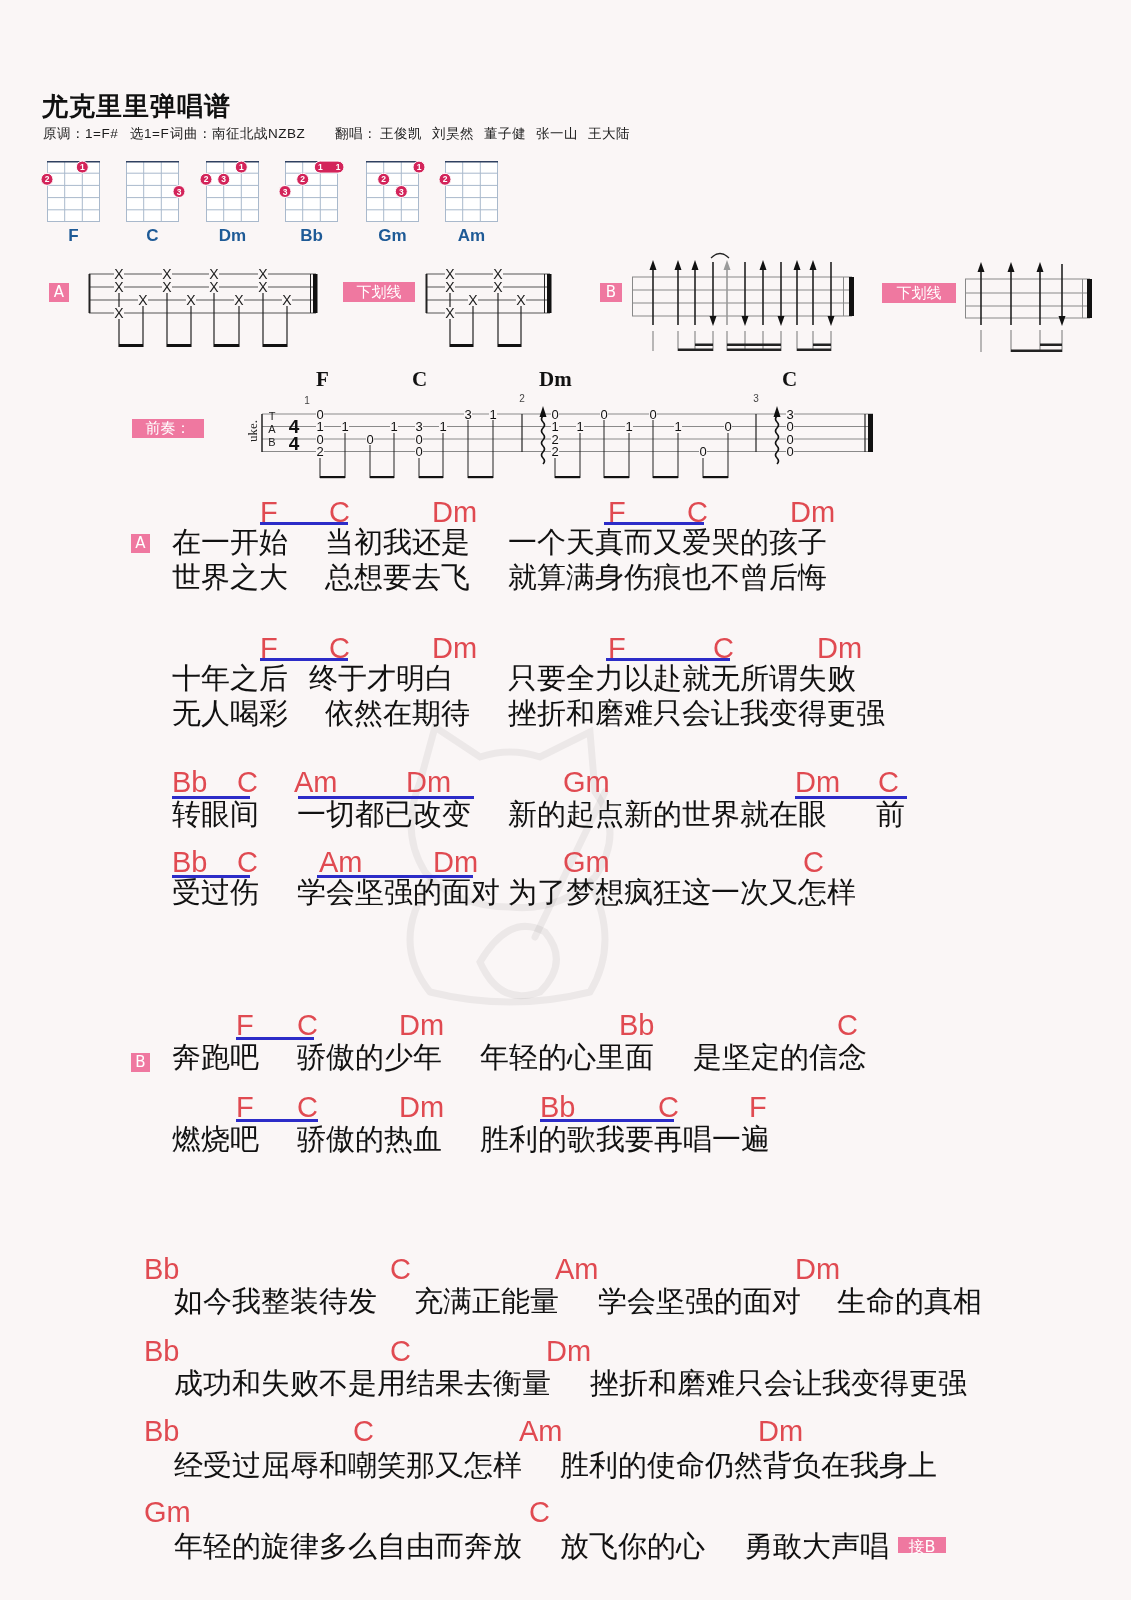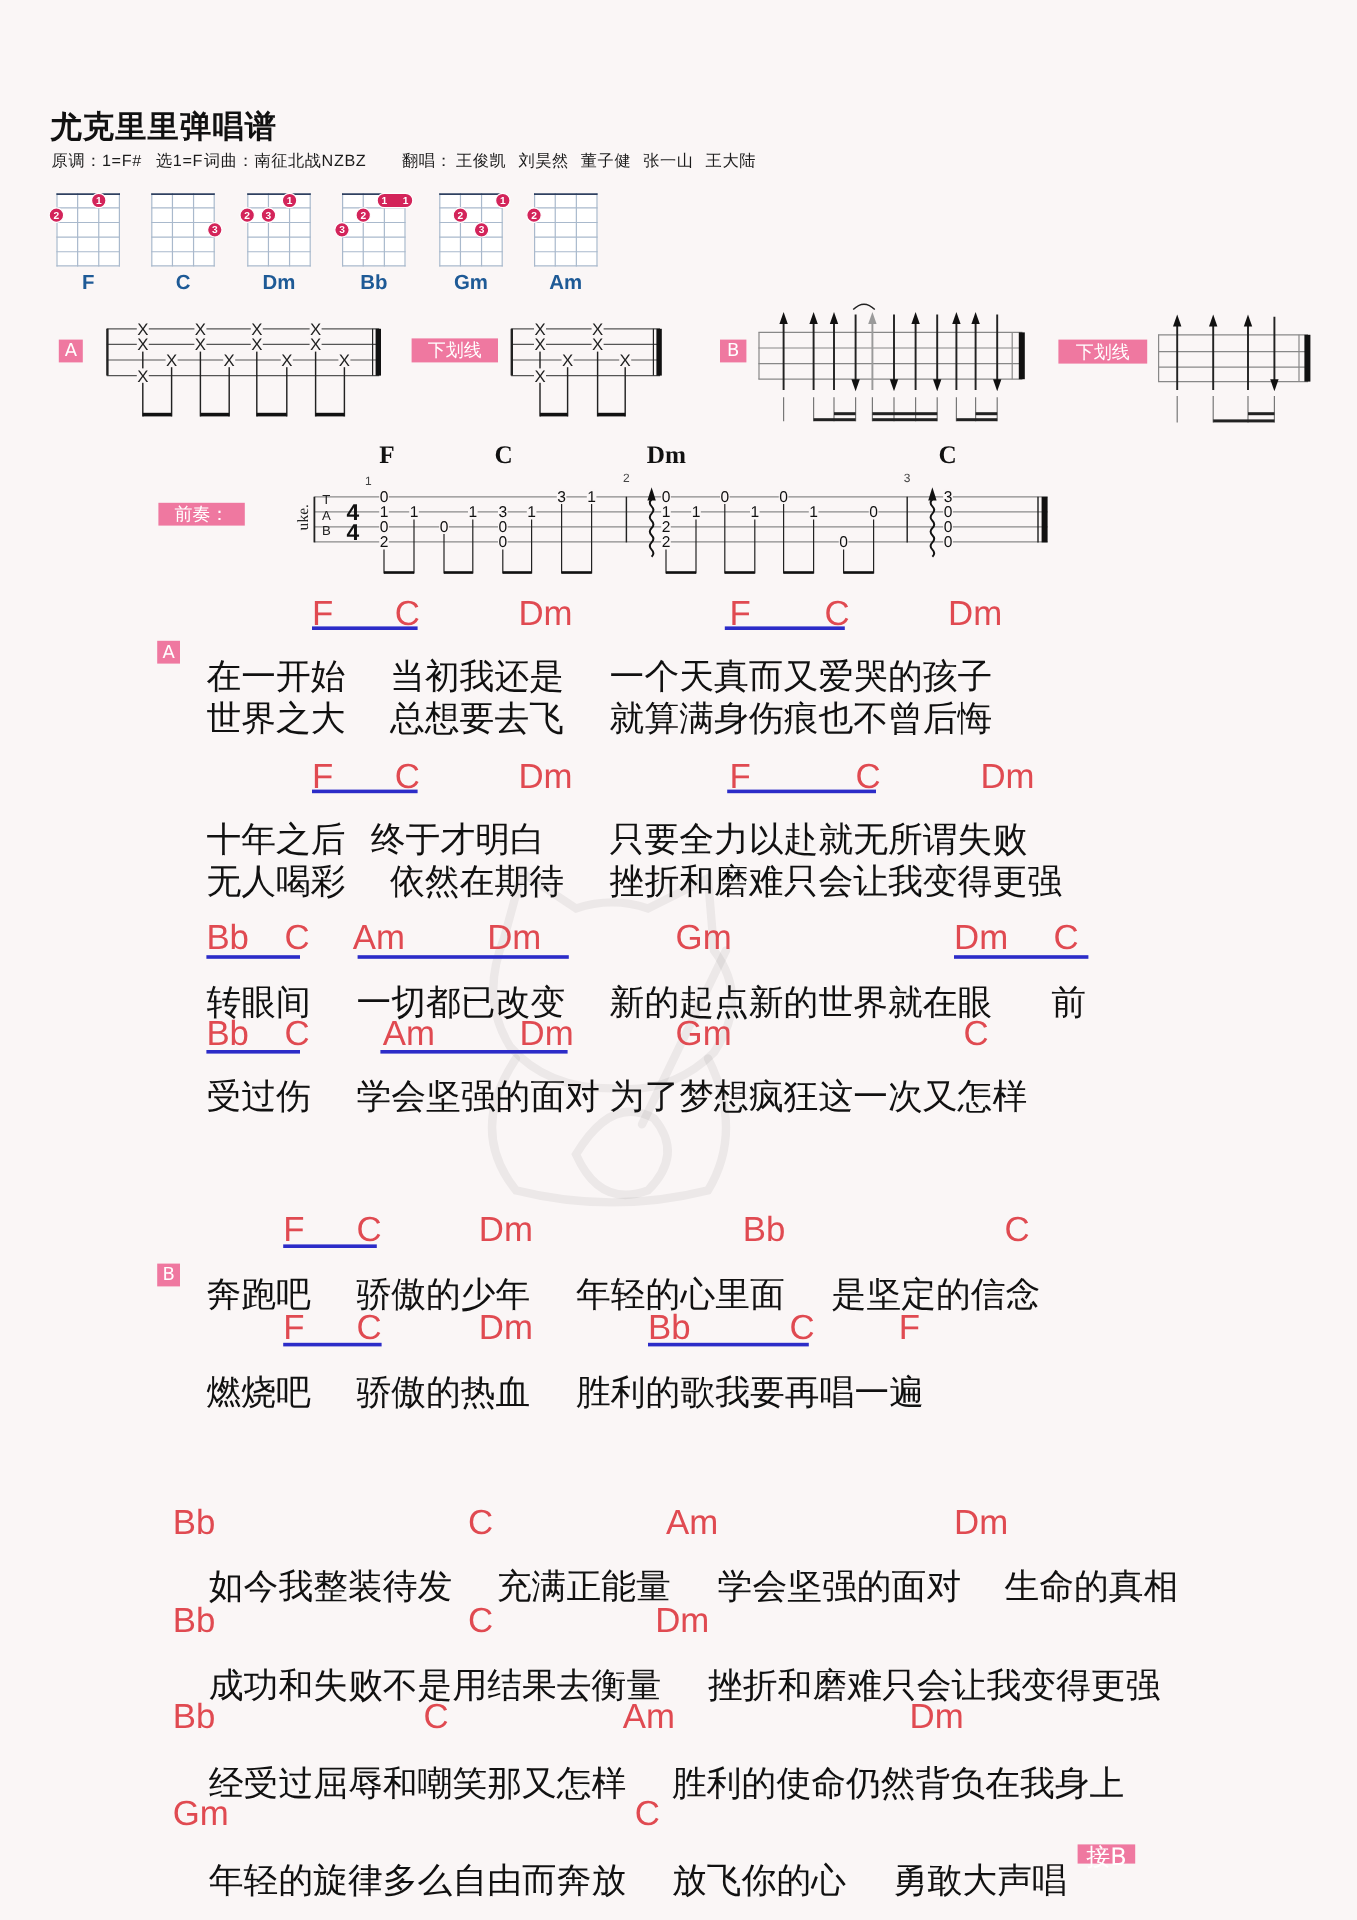--- a/index.html
+++ b/index.html
@@ -11,21 +11,21 @@
   .subtitle{left:42px;top:93px;font-size:26px;line-height:1;font-weight:bold;letter-spacing:1px;white-space:nowrap;}
   .info{top:127px;font-size:13.5px;line-height:1;letter-spacing:0.5px;white-space:nowrap;color:#1b1b1b;
         font-family:"Liberation Sans","DejaVu Sans",sans-serif;}
   .diag-label{position:absolute;top:226px;width:53px;text-align:center;line-height:1;
         font:bold 17px "Liberation Sans",sans-serif;color:#1e5a96;}
   .badge{position:absolute;background:#ef78a0;color:#fff;text-align:center;white-space:nowrap;
          font-family:"DejaVu Sans",sans-serif;}
   .ch{position:absolute;font-family:"Liberation Sans",sans-serif;font-size:29px;line-height:29px;
       color:#e04a51;white-space:nowrap;}
   .ly{position:absolute;font-size:29px;line-height:29px;white-space:nowrap;color:#111;
-      font-family:"DejaVu Sans",sans-serif;margin-top:21px;}
+      font-family:"DejaVu Sans",sans-serif;}
   .ul{position:absolute;height:3px;background:#2c2cc8;}
   .tabch{position:absolute;top:369px;font:bold 21px "Liberation Serif",serif;line-height:1;color:#111;}
   .wm{position:absolute;color:rgba(0,0,0,0.045);white-space:nowrap;font-family:"DejaVu Sans",sans-serif;}
   svg text{font-family:"Liberation Sans",sans-serif;}
 </style>
 </head>
 <body>
 
 <div id="page">
 
@@ -661,16 +661,16 @@
     <div class="ly" style="left:174px;top:1451px">经受过屈辱和嘲笑那又怎样</div>
     <div class="ly" style="left:560px;top:1451px">胜利的使命仍然背负在我身上</div>
   </div>
 
   <div>
     <div class="ch" style="left:144px;top:1498px">Gm</div>
     <div class="ch" style="left:529px;top:1498px">C</div>
     <div class="ly" style="left:174px;top:1532px">年轻的旋律多么自由而奔放</div>
     <div class="ly" style="left:560px;top:1532px">放飞你的心</div>
     <div class="ly" style="left:744px;top:1532px">勇敢大声唱</div>
-    <div class="badge" style="left:898px;top:1537px;width:48px;height:16px;line-height:20px;font-size:20px;">接B</div>
+    <div class="badge" style="left:898px;top:1537px;width:48px;height:16px;line-height:20px;font-size:16px;">接B</div>
   </div>
 
 </div>
 
 </body></html>

